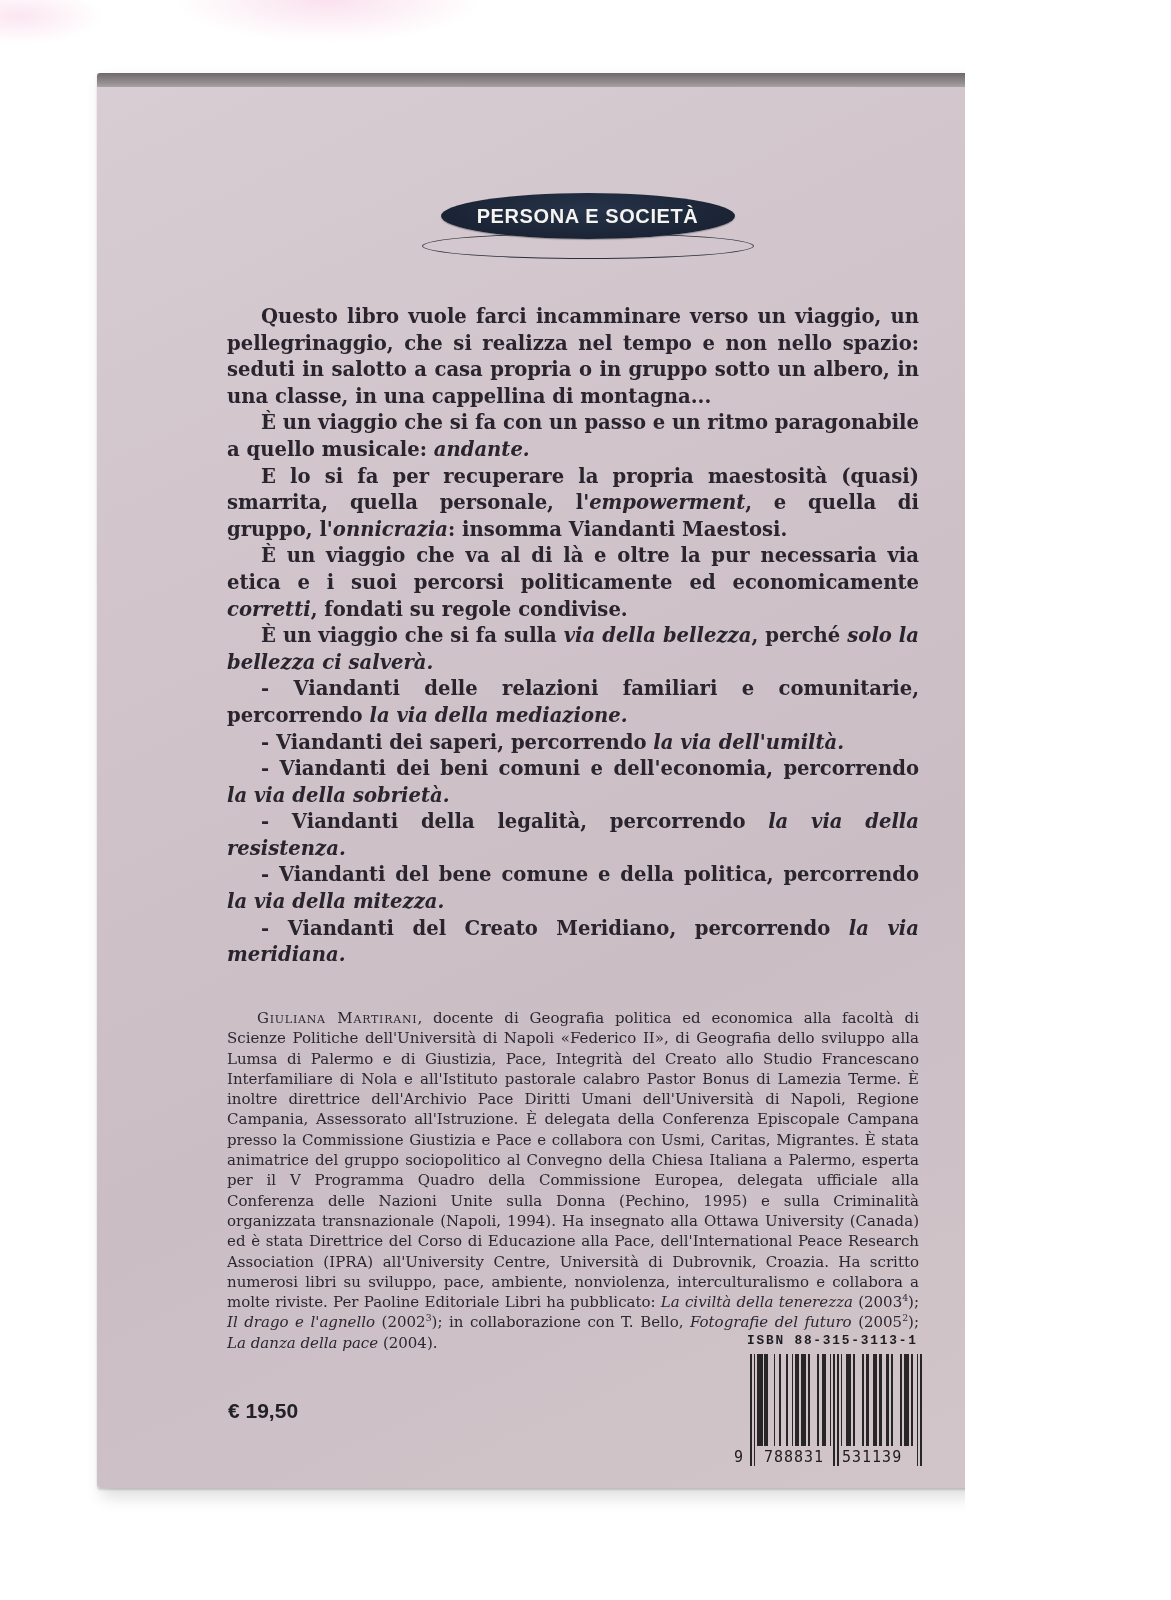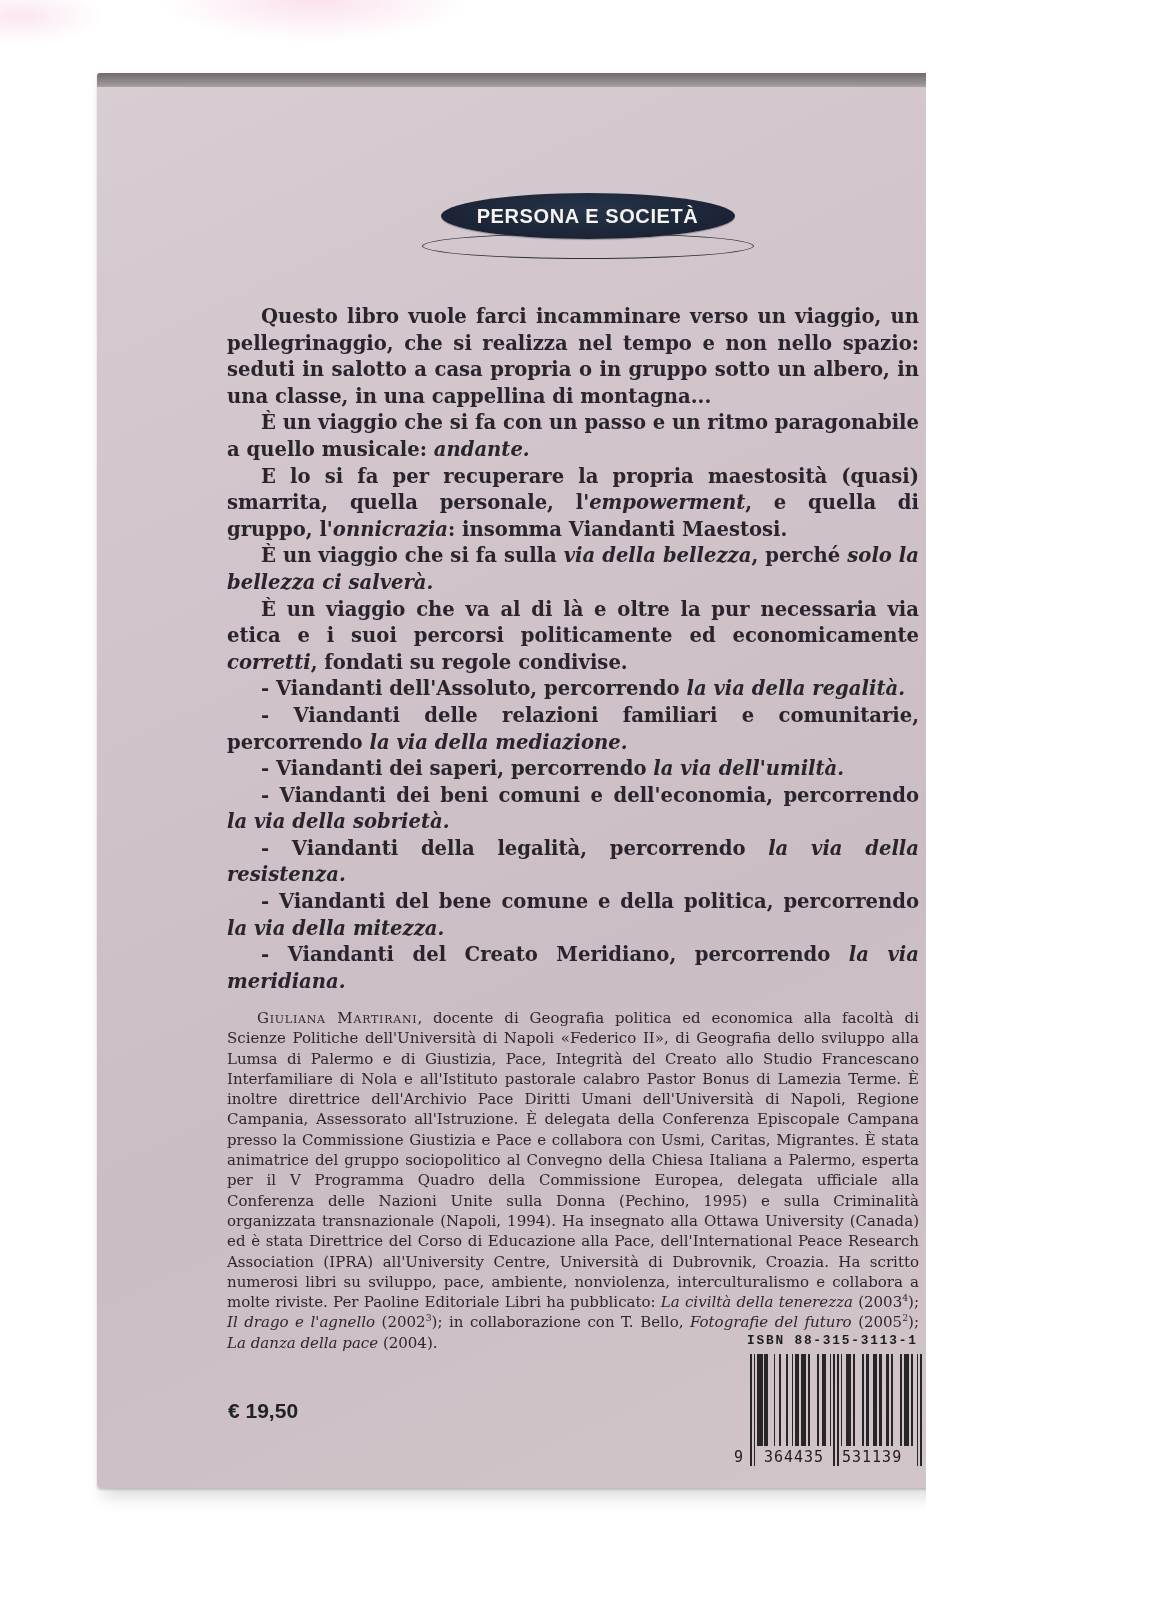--- a/index.html
+++ b/index.html
@@ -3,20 +3,21 @@
 <meta charset="utf-8">
 <style>
   html,body{margin:0;padding:0;}
   .photo{
     position:relative; width:926px; height:1600px; overflow:hidden;
     background:
       radial-gradient(ellipse 220px 60px at 34% 0%, rgba(247,205,226,.6), rgba(247,205,226,0) 70%),
       radial-gradient(ellipse 120px 40px at 2% 1%, rgba(247,205,226,.5), rgba(247,205,226,0) 70%),
       #ffffff;
     font-family:"DejaVu Serif", serif;
+    padding-left:39px;
   }
   .book{
     position:absolute; left:97px; top:73px; width:981px; height:1415px;
     border-radius:3px 5px 4px 4px;
     box-shadow:5px 9px 16px rgba(90,82,86,.20), 0 2px 2px rgba(90,82,86,.25);
   }
   .top-edge{
     position:absolute; left:0; top:0; width:100%; height:14px;
     background:linear-gradient(#6e696a, #958e90 70%, #a9a1a2);
     border-radius:3px 5px 0 0;
@@ -113,23 +114,22 @@
       </div>
 
       <div class="shelf-code">
         <span>33H 24</span>
       </div>
 
       <div class="blurb">
           <p><span>Questo libro vuole farci incamminare verso un viaggio, un pellegrinaggio, che si realizza nel tempo e non nello spazio: seduti in salotto a casa propria o in gruppo sotto un albero, in una classe, in una cappellina di montagna...</span></p>
           <p><span>È un viaggio che si fa con un passo e un ritmo paragonabile a quello musicale: </span><span class="it">andante.</span></p>
           <p><span>E lo si fa per recuperare la propria maestosità (quasi) smarrita, quella personale, l'</span><span class="it">empowerment</span><span>, e quella di gruppo, l'</span><span class="it">onnicrazia</span><span>: insomma Viandanti Maestosi.</span></p>
+          <p><span>È un viaggio che va al di là e oltre la pur necessaria via etica e i suoi percorsi politicamente ed economicamente </span><span class="it">corretti</span><span>, fondati su regole condivise.</span></p>
           <p><span>È un viaggio che si fa sulla </span><span class="it">via della bellezza</span><span>, perché </span><span class="it">solo la bellezza ci salverà.</span></p>
-          <p><span>È un viaggio che va al di là e oltre la pur necessaria via etica e i suoi percorsi politicamente ed economicamente </span><span class="it">corretti</span><span>, fondati su regole condivise.</span></p>
-          <p><span>- Viandanti dell'Assoluto, percorrendo </span><span class="it">la via della regalità.</span></p>
           <p><span>- Viandanti delle relazioni familiari e comunitarie, percorrendo </span><span class="it">la via della mediazione.</span></p>
           <p><span>- Viandanti dei saperi, percorrendo </span><span class="it">la via dell'umiltà.</span></p>
           <p><span>- Viandanti dei beni comuni e dell'economia, percorrendo </span><span class="it">la via della sobrietà.</span></p>
           <p><span>- Viandanti della legalità, percorrendo </span><span class="it">la via della resistenza.</span></p>
           <p><span>- Viandanti del bene comune e della politica, percorrendo </span><span class="it">la via della mitezza.</span></p>
           <p><span>- Viandanti del Creato Meridiano, percorrendo </span><span class="it">la via meridiana.</span></p>
         </div>
 
       <p class="bio"><span class="sc">Giuliana Martirani</span><span>, docente di Geografia politica ed economica alla facoltà di Scienze Politiche dell'Università di Napoli «Federico II», di Geografia dello sviluppo alla Lumsa di Palermo e di Giustizia, Pace, Integrità del Creato allo Studio Francescano Interfamiliare di Nola e all'Istituto pastorale calabro Pastor Bonus di Lamezia Terme. È inoltre direttrice dell'Archivio Pace Diritti Umani dell'Università di Napoli, Regione Campania, Assessorato all'Istruzione. È delegata della Conferenza Episcopale Campana presso la Commissione Giustizia e Pace e collabora con Usmi, Caritas, Migrantes. È stata animatrice del gruppo sociopolitico al Convegno della Chiesa Italiana a Palermo, esperta per il V Programma Quadro della Commissione Europea, delegata ufficiale alla Conferenza delle Nazioni Unite sulla Donna (Pechino, 1995) e sulla Criminalità organizzata transnazionale (Napoli, 1994). Ha insegnato alla Ottawa University (Canada) ed è stata Direttrice del Corso di Educazione alla Pace, dell'International Peace Research Association (IPRA) all'University Centre, Università di Dubrovnik, Croazia. Ha scritto numerosi libri su sviluppo, pace, ambiente, nonviolenza, interculturalismo e collabora a molte riviste. Per Paoline Editoriale Libri ha pubblicato: </span><span class="it">La civiltà della tenerezza</span><span> (2003</span><span class="sup">4</span><span>); </span><span class="it">Il drago e l'agnello</span><span> (2002</span><span class="sup">3</span><span>); in collaborazione con T. Bello, </span><span class="it">Fotografie del futuro</span><span> (2005</span><span class="sup">2</span><span>); </span><span class="it">La danza della pace</span><span> (2004).</span></p>
 
@@ -162,21 +162,21 @@
               <div class="bar" style="left: 74.7368%; width: 2.10526%; height: 92px;"></div>
               <div class="bar" style="left: 78.9474%; width: 2.10526%; height: 92px;"></div>
               <div class="bar" style="left: 82.1053%; width: 1.05263%; height: 92px;"></div>
               <div class="bar" style="left: 87.3684%; width: 1.05263%; height: 92px;"></div>
               <div class="bar" style="left: 89.4737%; width: 3.15789%; height: 92px;"></div>
               <div class="bar" style="left: 93.6842%; width: 1.05263%; height: 92px;"></div>
               <div class="bar" style="left: 96.8421%; width: 1.05263%; height: 112px;"></div>
               <div class="bar" style="left: 98.9474%; width: 1.05263%; height: 112px;"></div>
             </div>
           <span class="bc-digit bc-d1">9</span>
-          <span class="bc-digit bc-g1">364435</span>
+          <span class="bc-digit bc-g1">788831</span>
           <span class="bc-digit bc-g2">531139</span>
         </div>
       </div>
 
       <div class="price">€ 19,50</div>
 
     </div>
   </div>
 </div>
 

